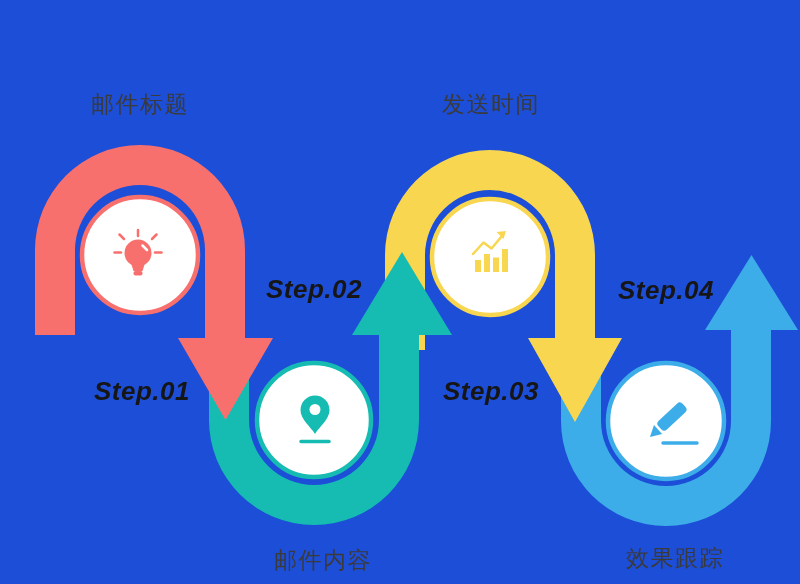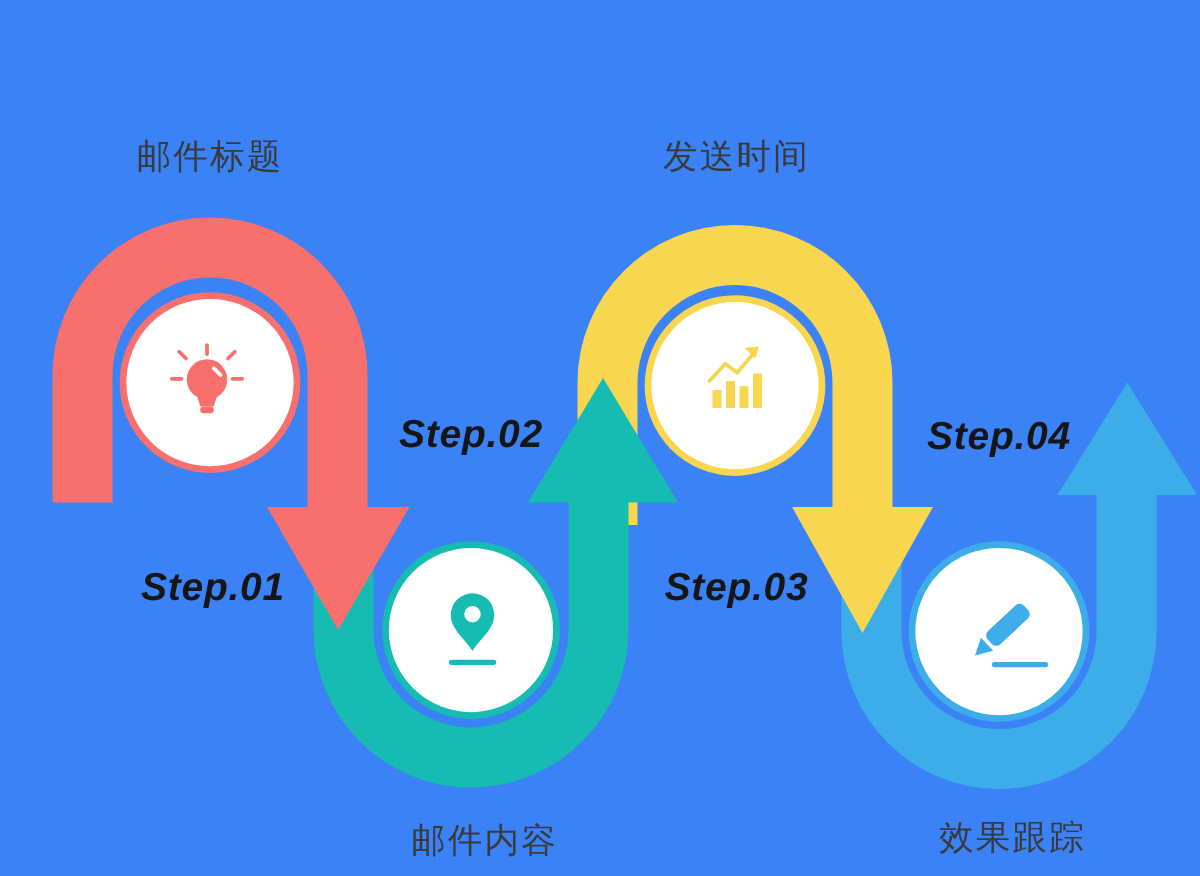--- a/index.html
+++ b/index.html
@@ -1,16 +1,16 @@
 <!DOCTYPE html>
 <html style="--c1: #f7706d; --c2: #16bcb2; --c3: #f8d650; --c4: #3cade8; --title-color: #3a3a3a; --label-color: #161616;"><head>
 <meta charset="utf-8">
 <style>
   html,body{margin:0;padding:0;background:#fff;}
-  .stage{position:relative;width:800px;height:584px;background:#3b82f6;overflow:hidden;}
+  .stage{position:relative;width:800px;height:584px;background:#1d4ed8;overflow:hidden;}
   svg{display:block;}
   .fill-1{fill:var(--c1);} .fill-2{fill:var(--c2);} .fill-3{fill:var(--c3);} .fill-4{fill:var(--c4);}
   .stroke-1{stroke:var(--c1);} .stroke-2{stroke:var(--c2);} .stroke-3{stroke:var(--c3);} .stroke-4{stroke:var(--c4);}
   .ring-1{fill:#fff;stroke:var(--c1);stroke-width:4.5;}
   .ring-2{fill:#fff;stroke:var(--c2);stroke-width:4.5;}
   .ring-3{fill:#fff;stroke:var(--c3);stroke-width:4.5;}
   .ring-4{fill:#fff;stroke:var(--c4);stroke-width:4.5;}
   .cn-title{font-family:"Liberation Sans",sans-serif;font-size:23px;font-weight:500;
             letter-spacing:1.5px;fill:var(--title-color);}
   .step-label{font-family:"Liberation Sans",sans-serif;font-size:26px;font-weight:700;

